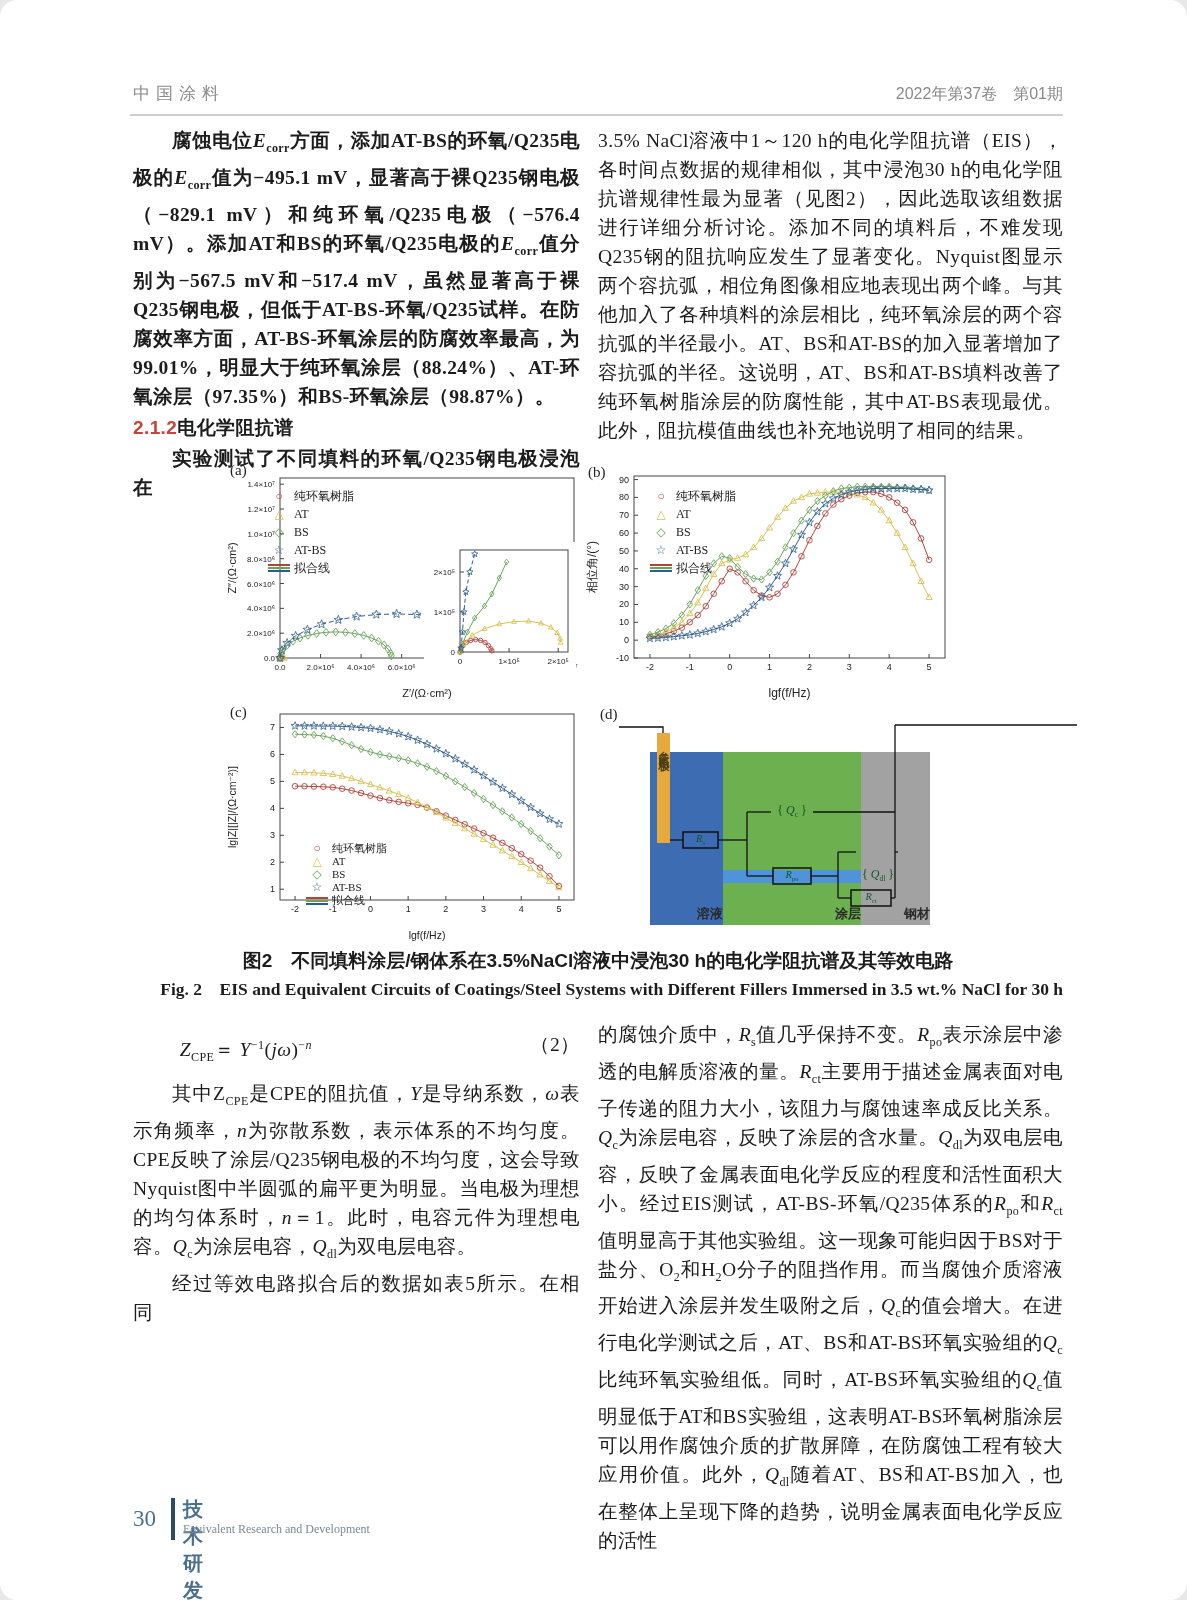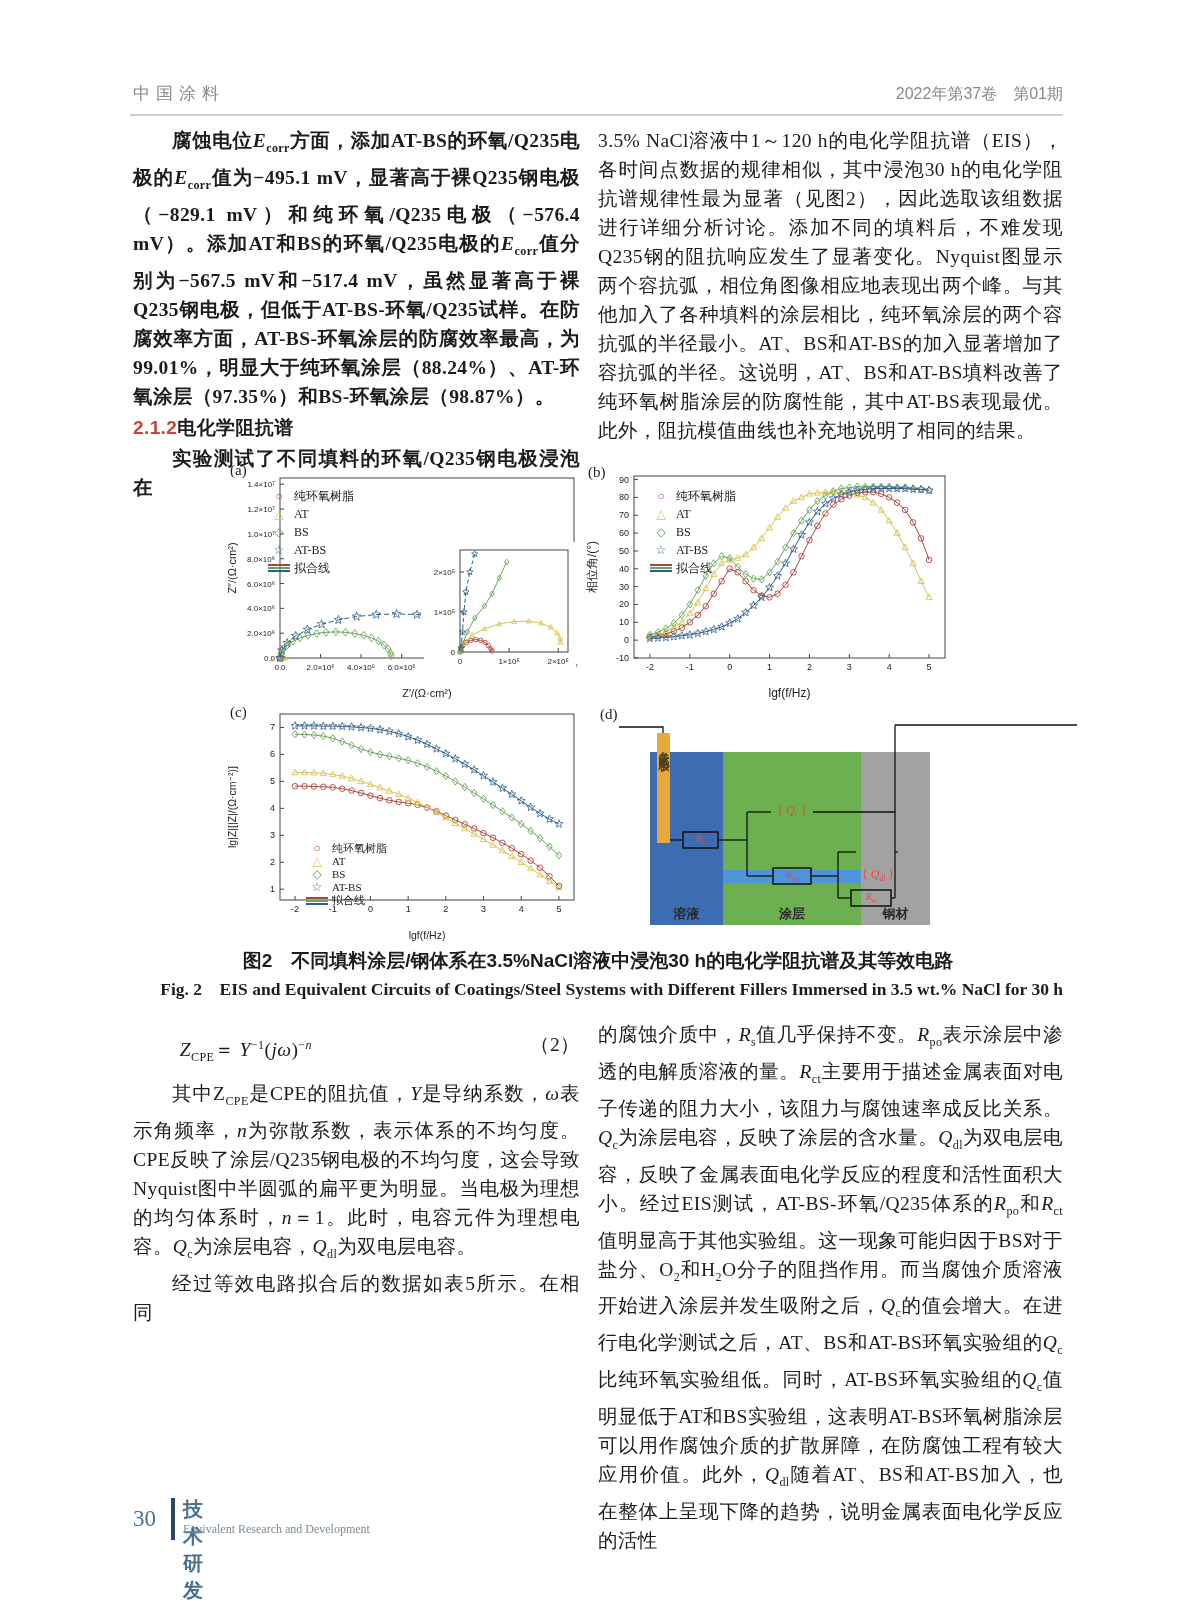--- a/index.html
+++ b/index.html
@@ -1,17 +1,17 @@
 <!DOCTYPE html>
 <html><head>
 <meta charset="utf-8">
 <style>
   html,body{margin:0;padding:0;background:#e8e8e8;}
   .page{position:relative;width:1187px;height:1600px;background:#ffffff;margin:0 auto;
-        font-family:"Liberation Serif","DejaVu Serif",serif;color:#1c1c1c;overflow:hidden;}
+        font-family:"Liberation Serif","DejaVu Serif",serif;color:#1c1c1c;overflow:hidden;border-radius:17px;}
   .hdr-left{position:absolute;left:133px;top:82px;font-size:17px;color:#8a8a8a;letter-spacing:6px;
             font-family:"Liberation Sans","DejaVu Sans",sans-serif;}
   .hdr-right{position:absolute;right:124px;top:84px;font-size:16px;color:#8a8a8a;
              font-family:"Liberation Sans","DejaVu Sans",sans-serif;}
   .hdr-line{position:absolute;left:130px;top:114px;width:933px;height:2px;background:#cfcfcf;}
   .col{position:absolute;font-size:19.5px;line-height:29px;text-align:justify;letter-spacing:0.4px;}
   .col p{margin:0;}
   .indent{text-indent:2em;}
   .sec-heading{font-family:"Liberation Sans","DejaVu Sans",sans-serif;font-size:19px;margin:2px 0;}
   .sec-num{color:#c8443a;}
@@ -28,23 +28,23 @@
   .caption-en{position:absolute;left:133px;top:977px;width:930px;text-align:right;font-weight:bold;
               font-size:17.5px;font-family:"Liberation Serif","DejaVu Serif",serif;}
   .equation{margin:10px 0 8px 0;font-size:19.5px;position:relative;}
   .equation .lhs{padding-left:2.4em;}
   .equation .eqnum{position:absolute;right:0;top:0;}
   sub{font-size:0.62em;}
   sup{font-size:0.62em;}
   
   .circuit{position:absolute;left:595px;top:700px;width:490px;height:242px;}
   .region{position:absolute;}
-  .c-label{position:absolute;font-size:10.5px;color:#ef4444;font-style:normal;text-align:center;
+  .c-label{position:absolute;font-size:10.5px;color:#14532d;font-style:normal;text-align:center;
            font-family:"Liberation Serif",serif;}
-  .zone-label{position:absolute;font-size:13px;color:#2a2a2a;text-align:center;font-weight:bold;
+  .zone-label{position:absolute;font-size:13px;color:#2a2a2a;text-align:right;font-weight:bold;
               font-family:"Liberation Sans","DejaVu Sans",sans-serif;}
   .electrode-label{position:absolute;left:61px;top:42px;width:15px;font-size:11px;color:#4a3f17;
                    writing-mode:vertical-rl;text-orientation:upright;letter-spacing:3px;font-weight:bold;
                    font-family:"Liberation Sans","DejaVu Sans",sans-serif;}
   .footer{position:absolute;left:133px;top:1496px;height:46px;}
   .pgnum{position:absolute;left:0px;top:10px;font-size:23px;color:#4a708e;}
   .f-bar{position:absolute;left:38px;top:2px;width:4px;height:42px;background:#2c4a66;}
   .f-cn{position:absolute;left:50px;top:0px;font-size:20px;font-weight:bold;color:#4a708e;
         font-family:"Liberation Sans","DejaVu Sans",sans-serif;letter-spacing:2px;}
   .f-en{position:absolute;left:50px;top:26px;font-size:12px;color:#7a8a96;white-space:nowrap;}

